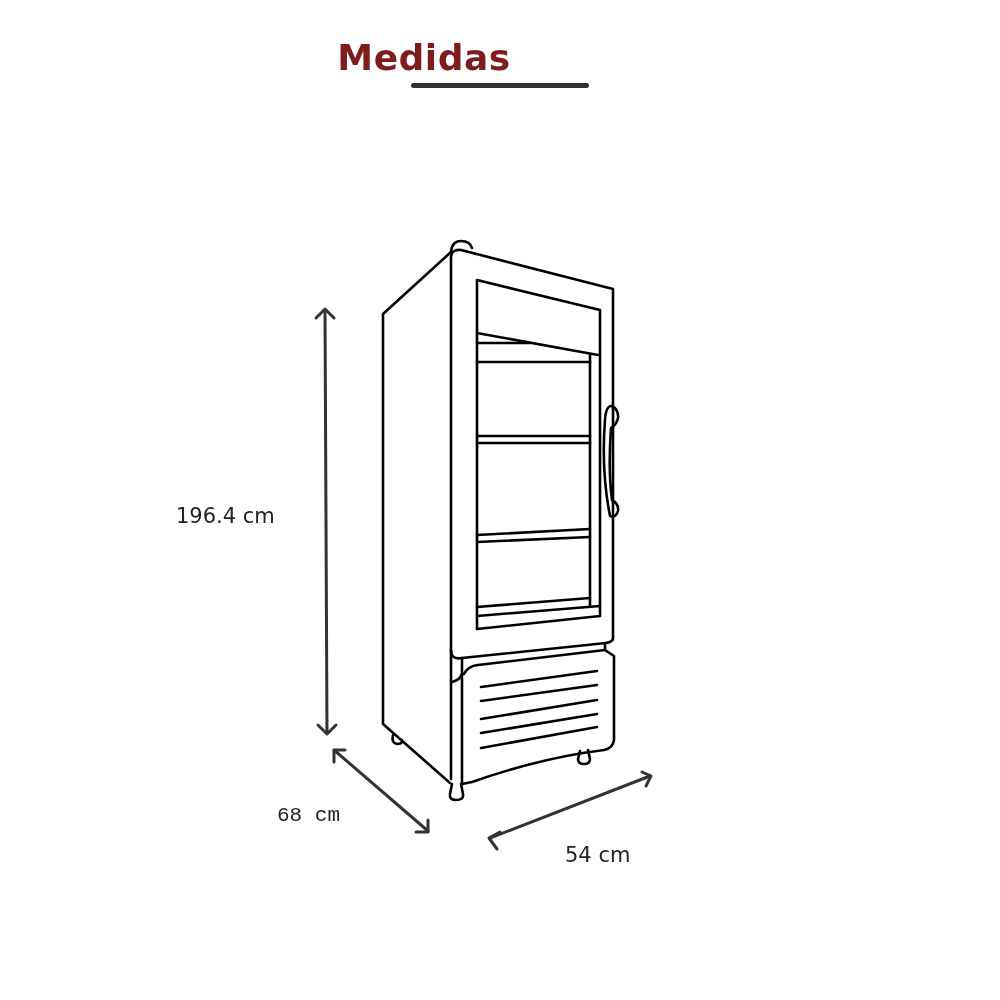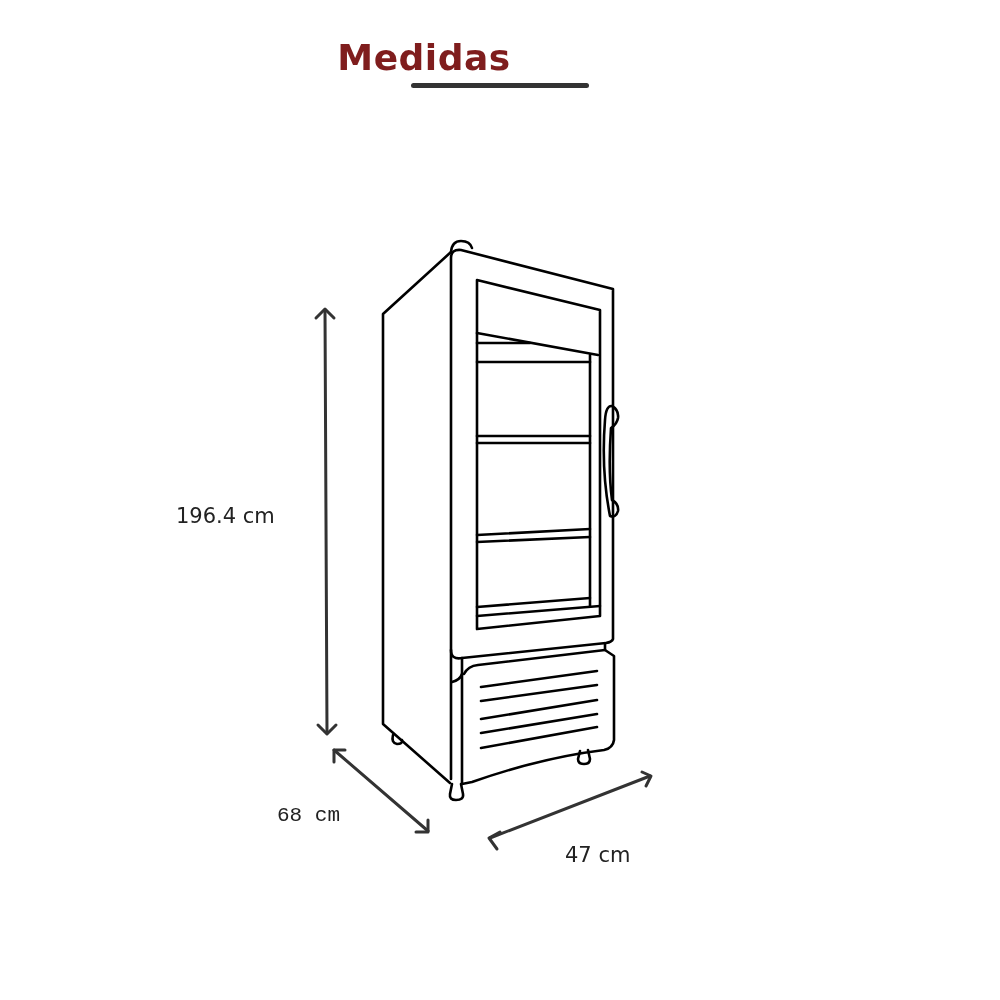--- a/index.html
+++ b/index.html
@@ -140,13 +140,13 @@
     <g>
       <path d="M490,838 L650,776"></path>
       <path d="M497,849 L489,838 L500,832"></path>
       <path d="M642,772 L651,776 L646,786"></path>
     </g>
   </g>
 </svg>
 
 <div class="dim-label" id="lbl-height">196.4 cm</div>
 <div class="dim-label" id="lbl-depth">68 cm</div>
-<div class="dim-label" id="lbl-width">47 cm</div>
+<div class="dim-label" id="lbl-width">54 cm</div>
 
 </body></html>

